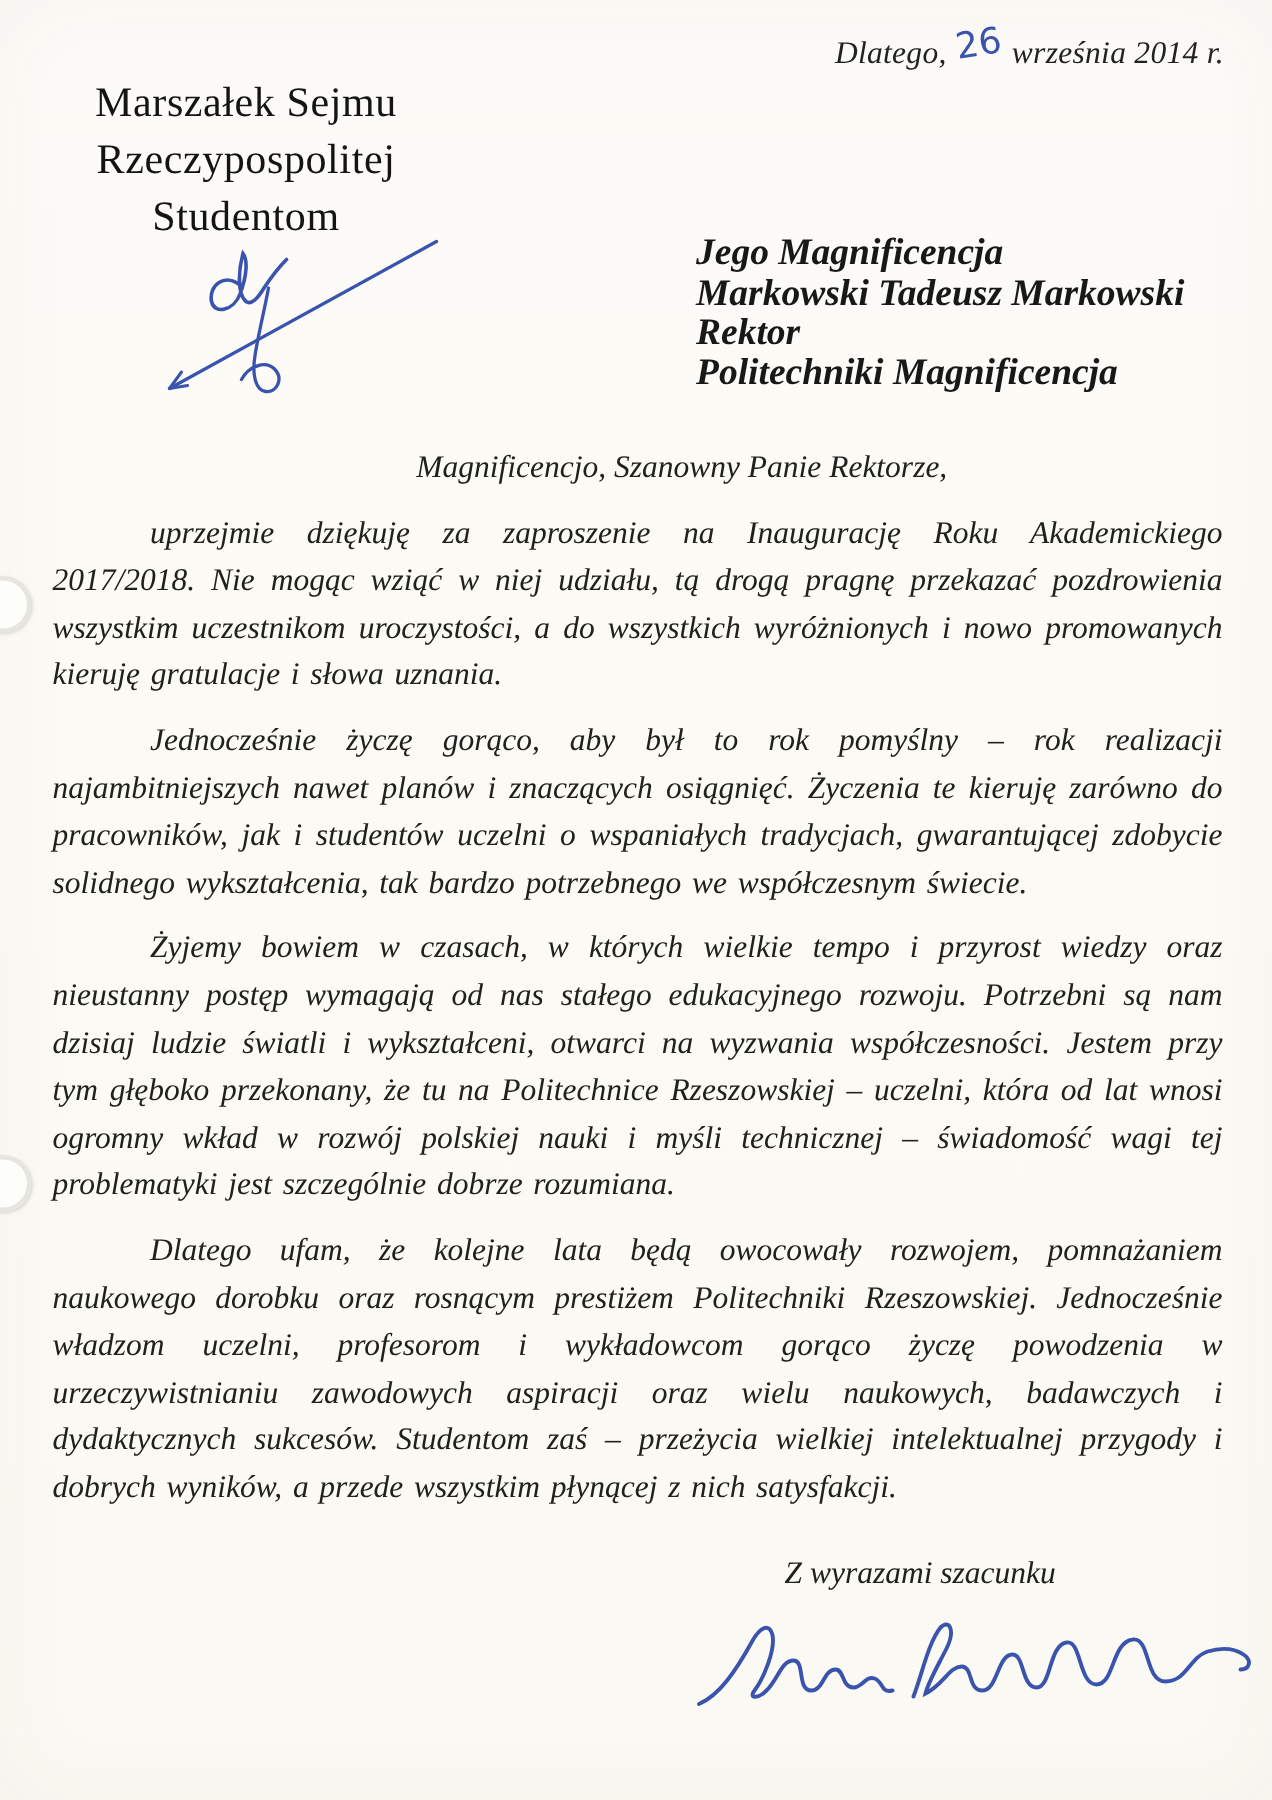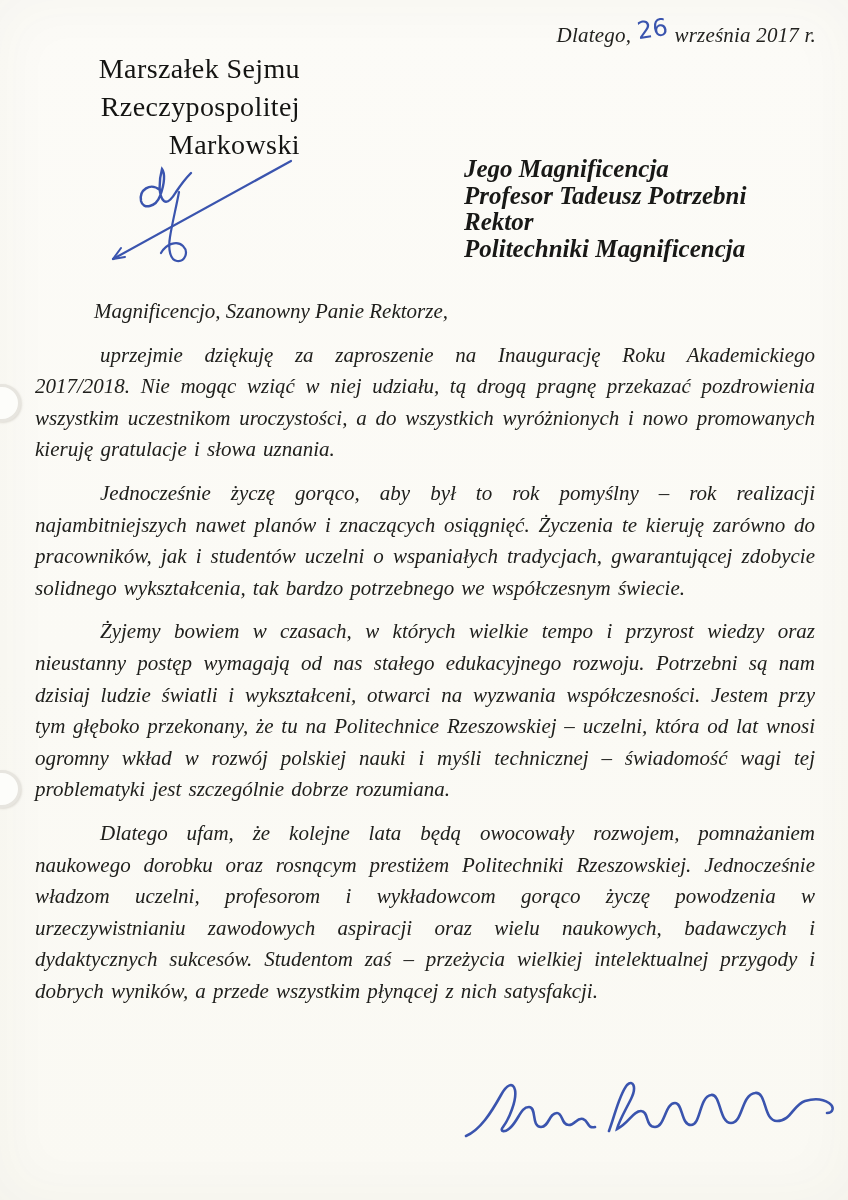--- a/index.html
+++ b/index.html
@@ -24,38 +24,38 @@
     display:inline-block;
     font-family:"DejaVu Sans", sans-serif;
     font-style:normal;font-size:24px;font-weight:400;
     color:#3a54ae;
     transform:translateY(-5px) rotate(-9deg);
     margin:0 1px 0 6px;
   }
   
   .letterhead{
     position:absolute;top:50px;left:28px;width:272px;
-    text-align:right;font-size:28px;line-height:38px;
+    text-align:center;font-size:28px;line-height:38px;
     letter-spacing:0.4px;color:#141412;
   }
   
   .recipient{
     position:absolute;top:156px;left:464px;
     font-style:italic;font-weight:bold;
     font-size:25px;line-height:26.5px;color:#181816;
   }
   
   .paraph{position:absolute;left:98px;top:148px;width:200px;height:128px;}
   
   .body-block{
     position:absolute;top:296px;left:35px;width:780px;
     font-style:italic;font-size:21px;line-height:31.6px;
     color:#20201d;
   }
-  .salutation{margin:0 0 9px 59px;}
+  .salutation{margin:0 0 9px 59px;text-align:center;}
   .para{
     margin:12px 0 6px 0;
     text-align:justify;
     text-indent:65px;
     word-spacing:0.09em;
   }
   
   .closing{
     position:absolute;top:1036px;left:523px;
     font-style:italic;font-size:21px;color:#20201d;
@@ -74,50 +74,51 @@
   .punch.p1{top:384px;}
   .punch.p2{top:770px;}
 </style>
 </head>
 <body>
 
 <div class="page">
 
   <div class="date-line">
     <span>Dlatego,</span><span class="hand-day">26</span>
-    <span>września 2017 r.</span>
+    <span>września 2014 r.</span>
   </div>
 
   <div class="letterhead">
     <div>Marszałek Sejmu</div>
-    <div>Rzeczypospolitej Markowski</div>
+    <div>Rzeczypospolitej Studentom</div>
   </div>
 
   <svg class="paraph" viewBox="0 0 200 128" fill="none" xmlns="http://www.w3.org/2000/svg">
     <path d="M 193 13 L 15 111" stroke-width="2.2" stroke-linecap="round" stroke="#3a54ae"></path>
     <path d="M 15 111 L 23 100 M 15 111 L 27 109" stroke-width="2" stroke-linecap="round" stroke="#3a54ae"></path>
     <path d="M 62 42 C 52 34, 41 42, 43 53 C 45 62, 58 59, 62 48 C 67 35, 67 25, 64 21 C 61 32, 60 48, 66 53 C 70 56, 75 49, 78 44 C 82 38, 87 31, 93 25" stroke-width="2.4" stroke-linecap="round" stroke="#3a54ae"></path>
     <path d="M 81 44 C 78 60, 74 76, 72 89 C 70 101, 72 112, 79 113 C 87 114, 91 104, 85 98 C 79 92, 68 96, 63 105" stroke-width="2.2" stroke-linecap="round" stroke="#3a54ae"></path>
   </svg>
 
   <div class="recipient">
     <div>Jego Magnificencja</div>
-    <div>Profesor Tadeusz Potrzebni</div>
+    <div>Markowski Tadeusz Markowski</div>
     <div>Rektor</div>
     <div>Politechniki Magnificencja</div>
   </div>
 
   <div class="body-block">
     <div class="salutation">Magnificencjo, Szanowny Panie Rektorze,</div>
     <p class="para">uprzejmie dziękuję za zaproszenie na Inaugurację Roku Akademickiego 2017/2018. Nie mogąc wziąć w niej udziału, tą drogą pragnę przekazać pozdrowienia wszystkim uczestnikom uroczystości, a do wszystkich wyróżnionych i nowo promowanych kieruję gratulacje i słowa uznania.</p>
     <p class="para">Jednocześnie życzę gorąco, aby był to rok pomyślny – rok realizacji najambitniejszych nawet planów i znaczących osiągnięć. Życzenia te kieruję zarówno do pracowników, jak i studentów uczelni o wspaniałych tradycjach, gwarantującej zdobycie solidnego wykształcenia, tak bardzo potrzebnego we współczesnym świecie.</p>
     <p class="para">Żyjemy bowiem w czasach, w których wielkie tempo i przyrost wiedzy oraz nieustanny postęp wymagają od nas stałego edukacyjnego rozwoju. Potrzebni są nam dzisiaj ludzie światli i wykształceni, otwarci na wyzwania współczesności. Jestem przy tym głęboko przekonany, że tu na Politechnice Rzeszowskiej – uczelni, która od lat wnosi ogromny wkład w rozwój polskiej nauki i myśli technicznej – świadomość wagi tej problematyki jest szczególnie dobrze rozumiana.</p>
     <p class="para">Dlatego ufam, że kolejne lata będą owocowały rozwojem, pomnażaniem naukowego dorobku oraz rosnącym prestiżem Politechniki Rzeszowskiej. Jednocześnie władzom uczelni, profesorom i wykładowcom gorąco życzę powodzenia w urzeczywistnianiu zawodowych aspiracji oraz wielu naukowych, badawczych i dydaktycznych sukcesów. Studentom zaś – przeżycia wielkiej intelektualnej przygody i dobrych wyników, a przede wszystkim płynącej z nich satysfakcji.</p>
   </div>
 
+  <div class="closing">Z wyrazami szacunku</div>
 
   <svg class="signature" viewBox="0 0 386 88" fill="none" xmlns="http://www.w3.org/2000/svg">
     <path d="M 6 68 C 20 62, 31 45, 41 27 C 47 16, 53 14, 55 22 C 57 32, 49 51, 43 59 C 39 64, 45 65, 51 59 C 59 51, 61 39, 69 39 C 77 39, 71 59, 81 59 C 89 59, 89 45, 97 45 C 103 45, 101 57, 109 57 C 115 57, 117 49, 123 51 C 129 53, 127 61, 135 59" stroke-width="2.6" stroke-linecap="round" stroke="#3a54ae"></path>
     <path d="M 149 63 C 155 47, 159 27, 167 17 C 173 11, 177 19, 171 31 C 165 43, 159 53, 157 61 C 169 55, 173 43, 181 43 C 189 43, 185 59, 195 59 C 205 59, 205 35, 215 35 C 223 35, 221 57, 231 57 C 241 57, 239 29, 251 27 C 261 25, 259 55, 271 55 C 283 55, 281 27, 295 25 C 307 23, 303 53, 317 53 C 331 53, 333 37, 345 33 C 355 30, 363 31, 369 35 C 375 39, 373 45, 367 45" stroke-width="2.6" stroke-linecap="round" stroke="#3a54ae"></path>
   </svg>
 
   <div class="signer">Marek Kuchciński</div>
 
   <div class="punch p1"></div>
   <div class="punch p2"></div>

